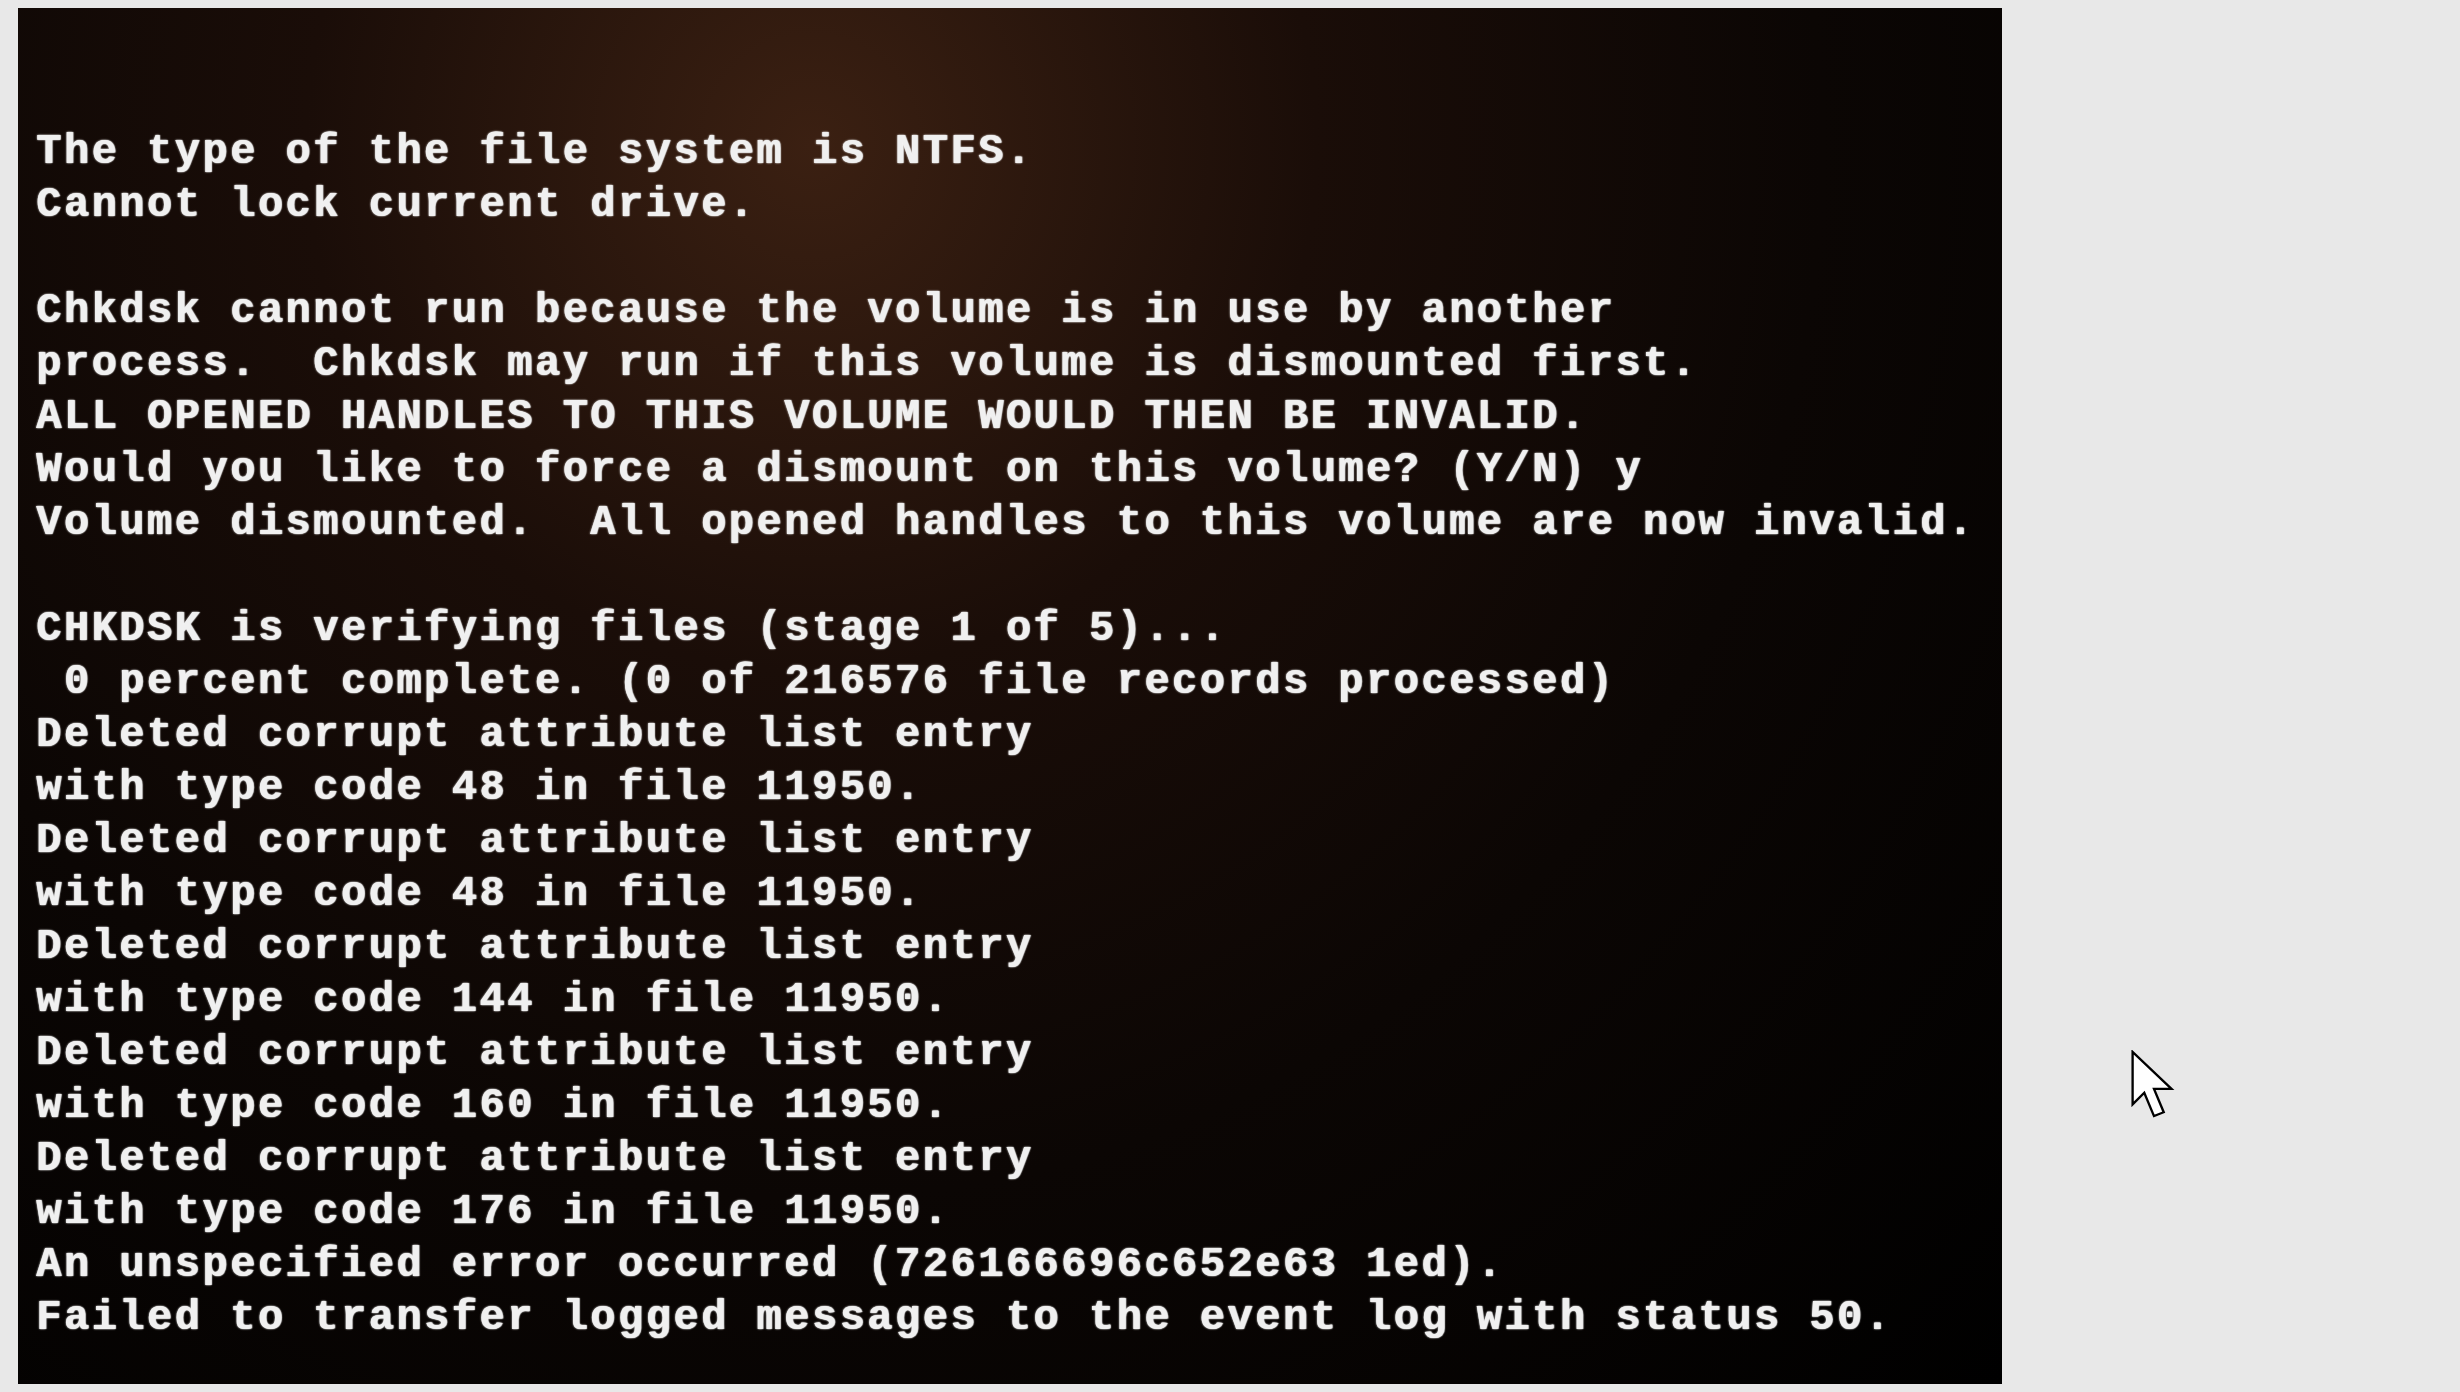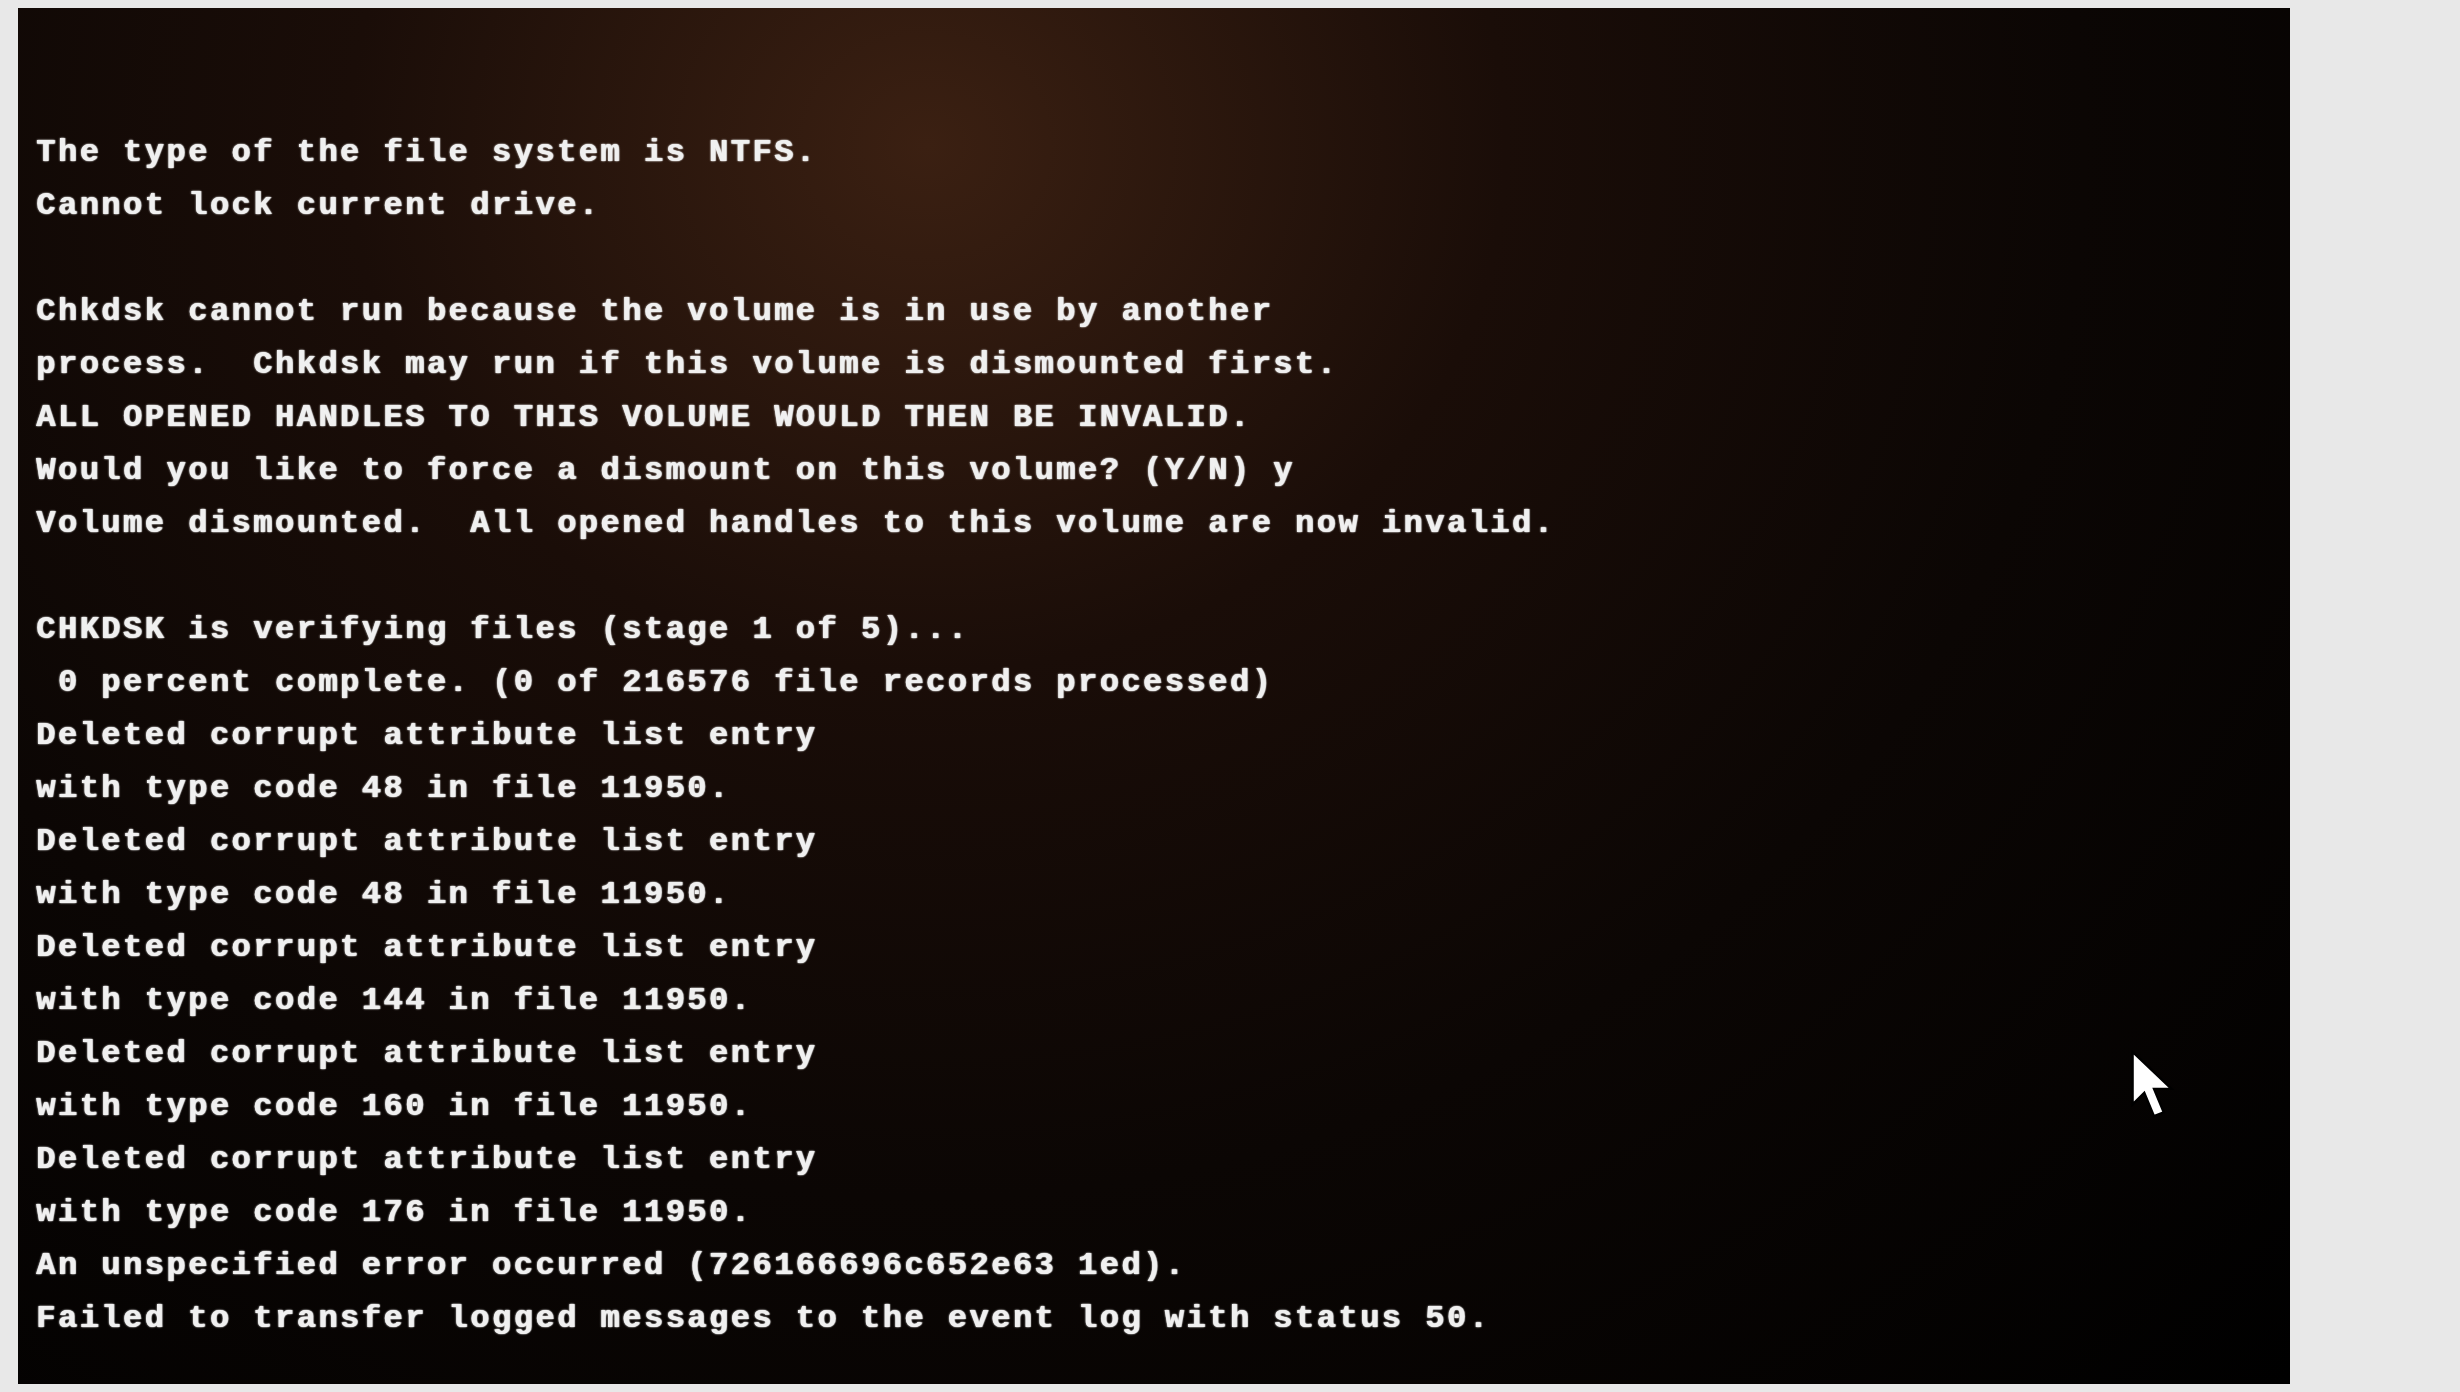--- a/index.html
+++ b/index.html
@@ -7,27 +7,27 @@
     padding: 0;
     width: 2460px;
     height: 1392px;
     background: #e8e8e8;
     overflow: hidden;
   }
   .terminal {
     position: absolute;
     left: 18px;
     top: 8px;
-    width: 2272px;
+    width: 1984px;
     height: 1376px;
     background: radial-gradient(ellipse at 40% 10%, #3b2012 0%, #1a0d08 30%, #0b0604 60%, #000 100%);
     box-sizing: border-box;
     padding: 12px 18px 14px 18px;
     font-family: "Lucida Console", "Consolas", "Courier New", monospace;
-    font-size: 32px;
+    font-size: 42px;
     line-height: 53px;
     letter-spacing: 2.5px;
     color: #f0f0f0;
     text-shadow: 0 0 2px #fff, 1px 0 1px #ddd;
     white-space: pre;
     font-weight: bold;
   }
   .terminal .line {
     display: block;
   }

